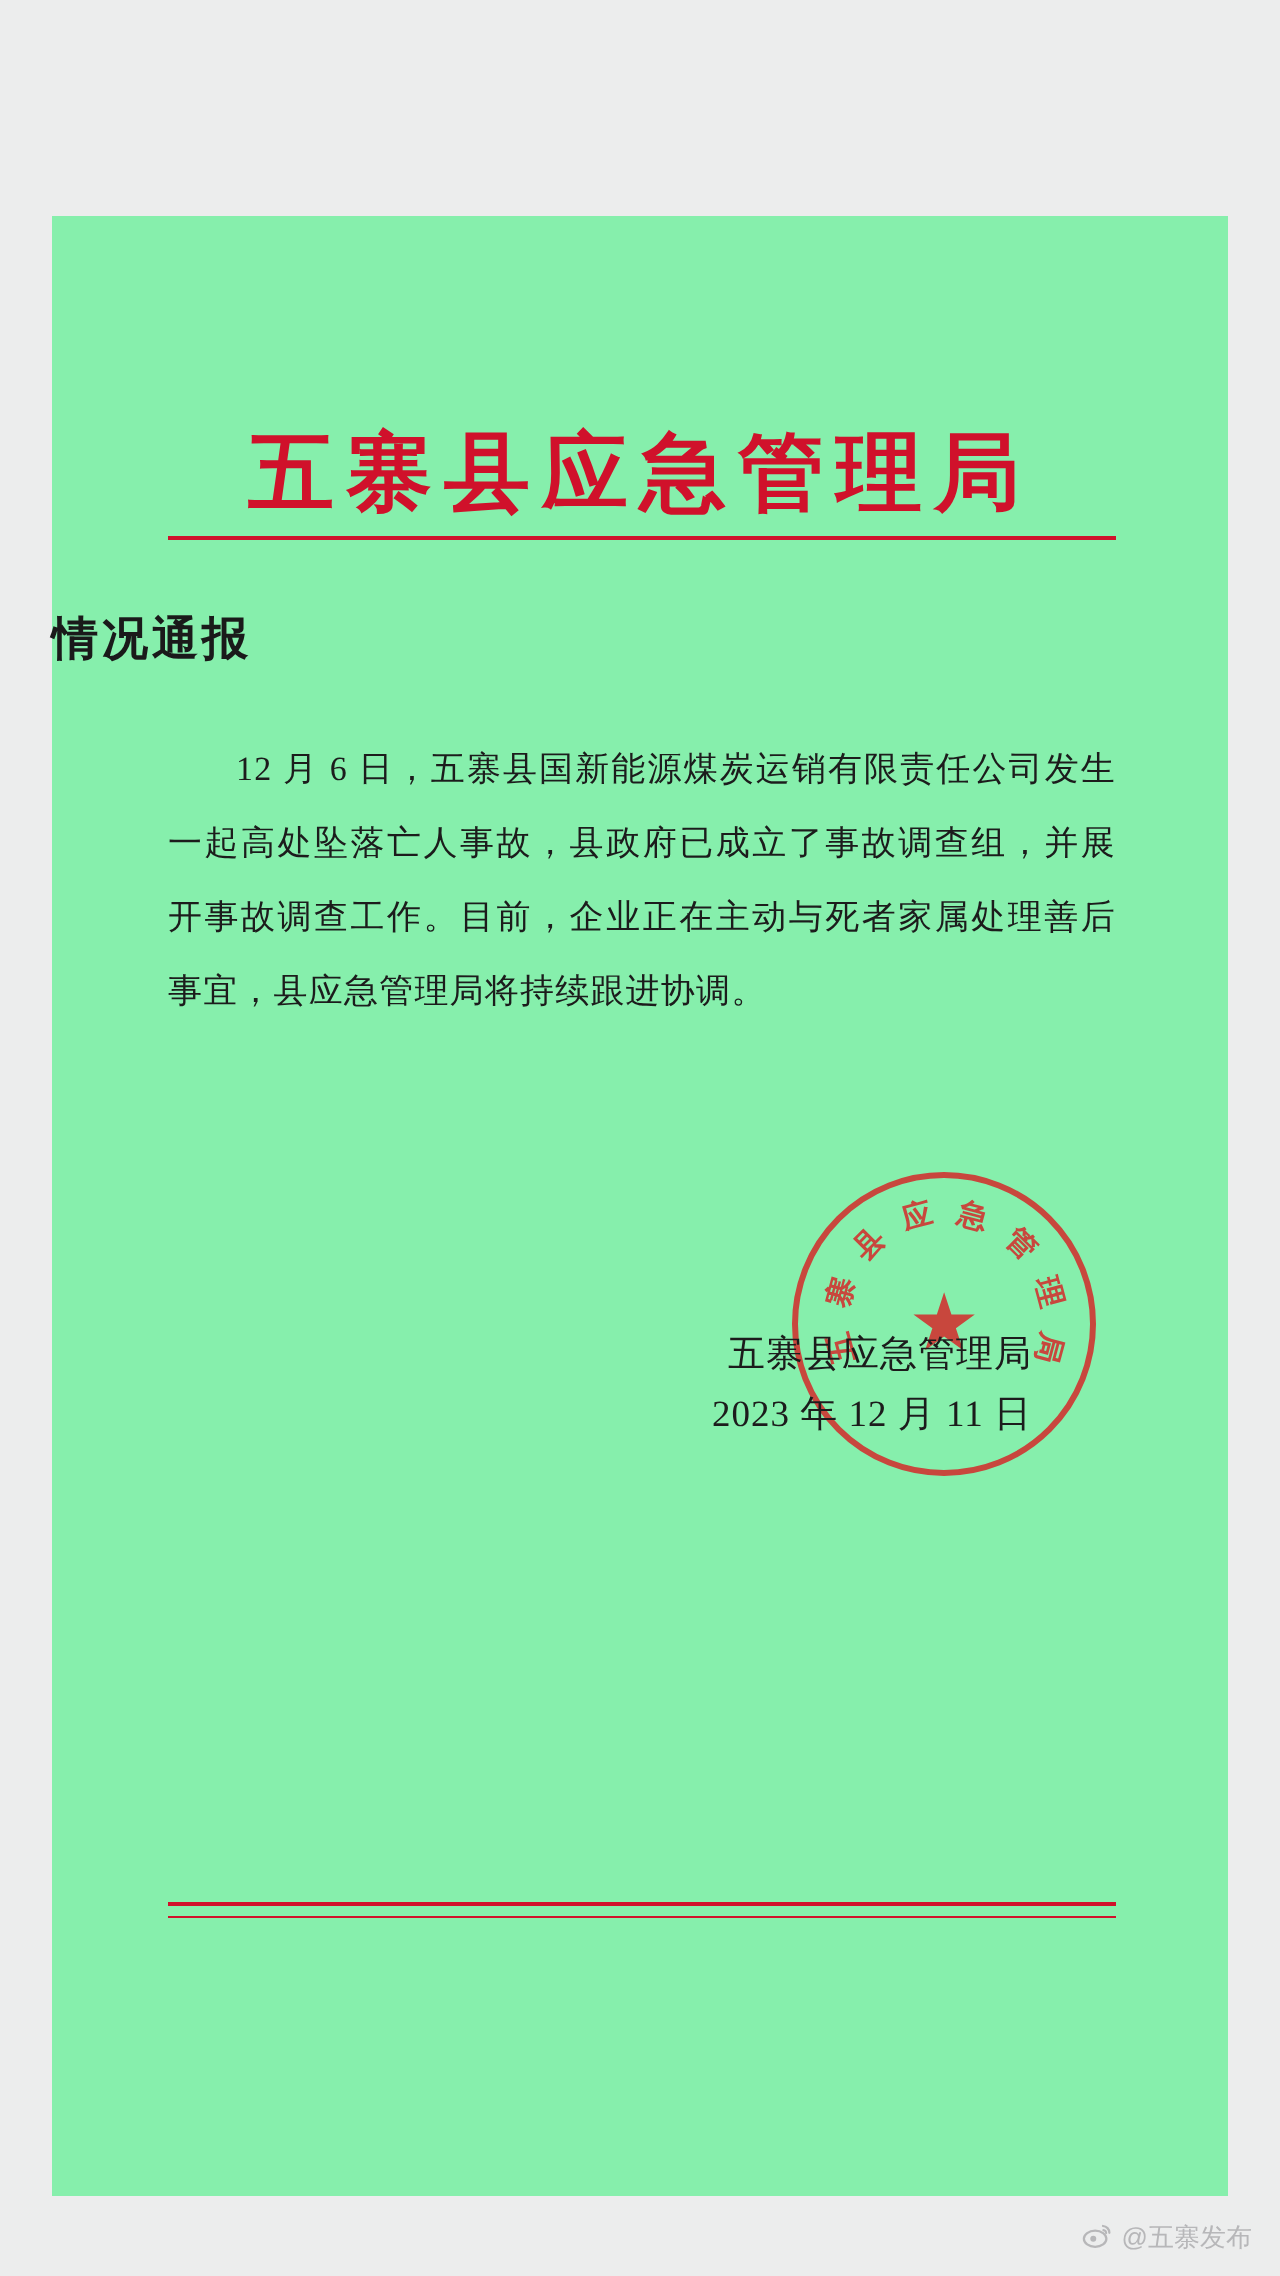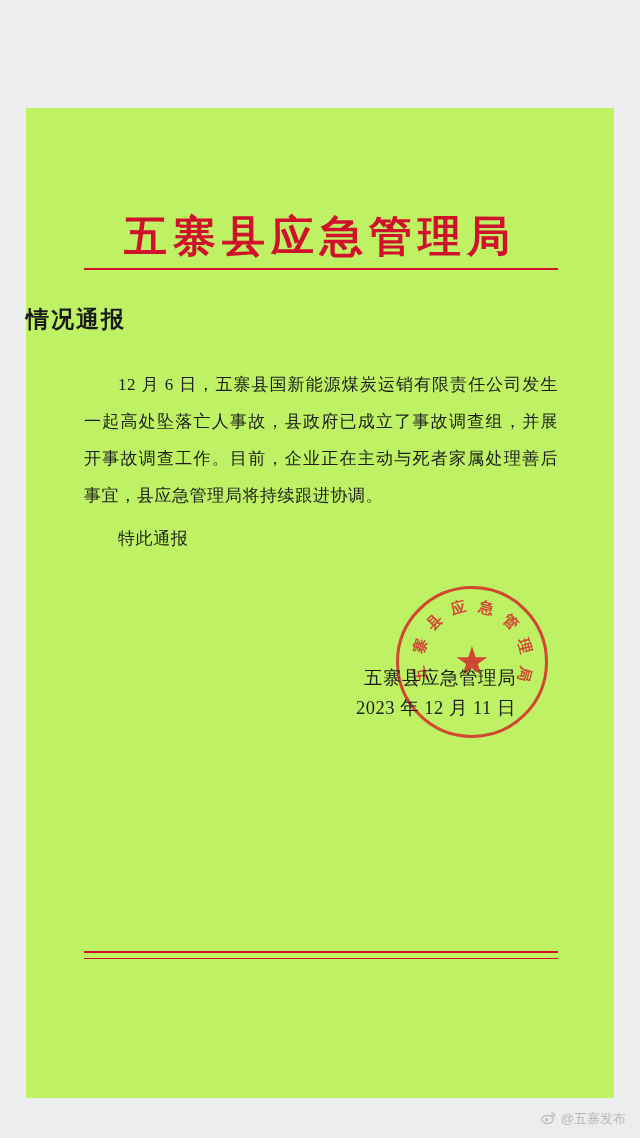--- a/index.html
+++ b/index.html
@@ -24,21 +24,21 @@
     background: #eceded;
   }
 
   
   .doc-sheet {
     position: absolute;
     left: 26px;
     top: 108px;
     width: 588px;
     height: 990px;
-    background: #bef264;
+    background: #86efac;
   }
 
   
   .doc-title {
     position: absolute;
     left: 0;
     top: 100px;
     width: 588px;
     text-align: center;
     color: #d0112b;
@@ -199,21 +199,20 @@
   <div class="doc-sheet">
 
     <div class="doc-title">五寨县应急管理局</div>
 
     <div class="title-rule"></div>
 
     <div class="doc-subtitle">情况通报</div>
 
     <div class="doc-body">
       <p>12 月 6 日，五寨县国新能源煤炭运销有限责任公司发生一起高处坠落亡人事故，县政府已成立了事故调查组，并展开事故调查工作。目前，企业正在主动与死者家属处理善后事宜，县应急管理局将持续跟进协调。</p>
-      <p>特此通报</p>
     </div>
 
     <div class="seal">
       <div class="seal-text">
         <div class="seal-char" style="transform: rotate(-105deg);">五</div>
         <div class="seal-char" style="transform: rotate(-75deg);">寨</div>
         <div class="seal-char" style="transform: rotate(-45deg);">县</div>
         <div class="seal-char" style="transform: rotate(-15deg);">应</div>
         <div class="seal-char" style="transform: rotate(15deg);">急</div>
         <div class="seal-char" style="transform: rotate(45deg);">管</div>

